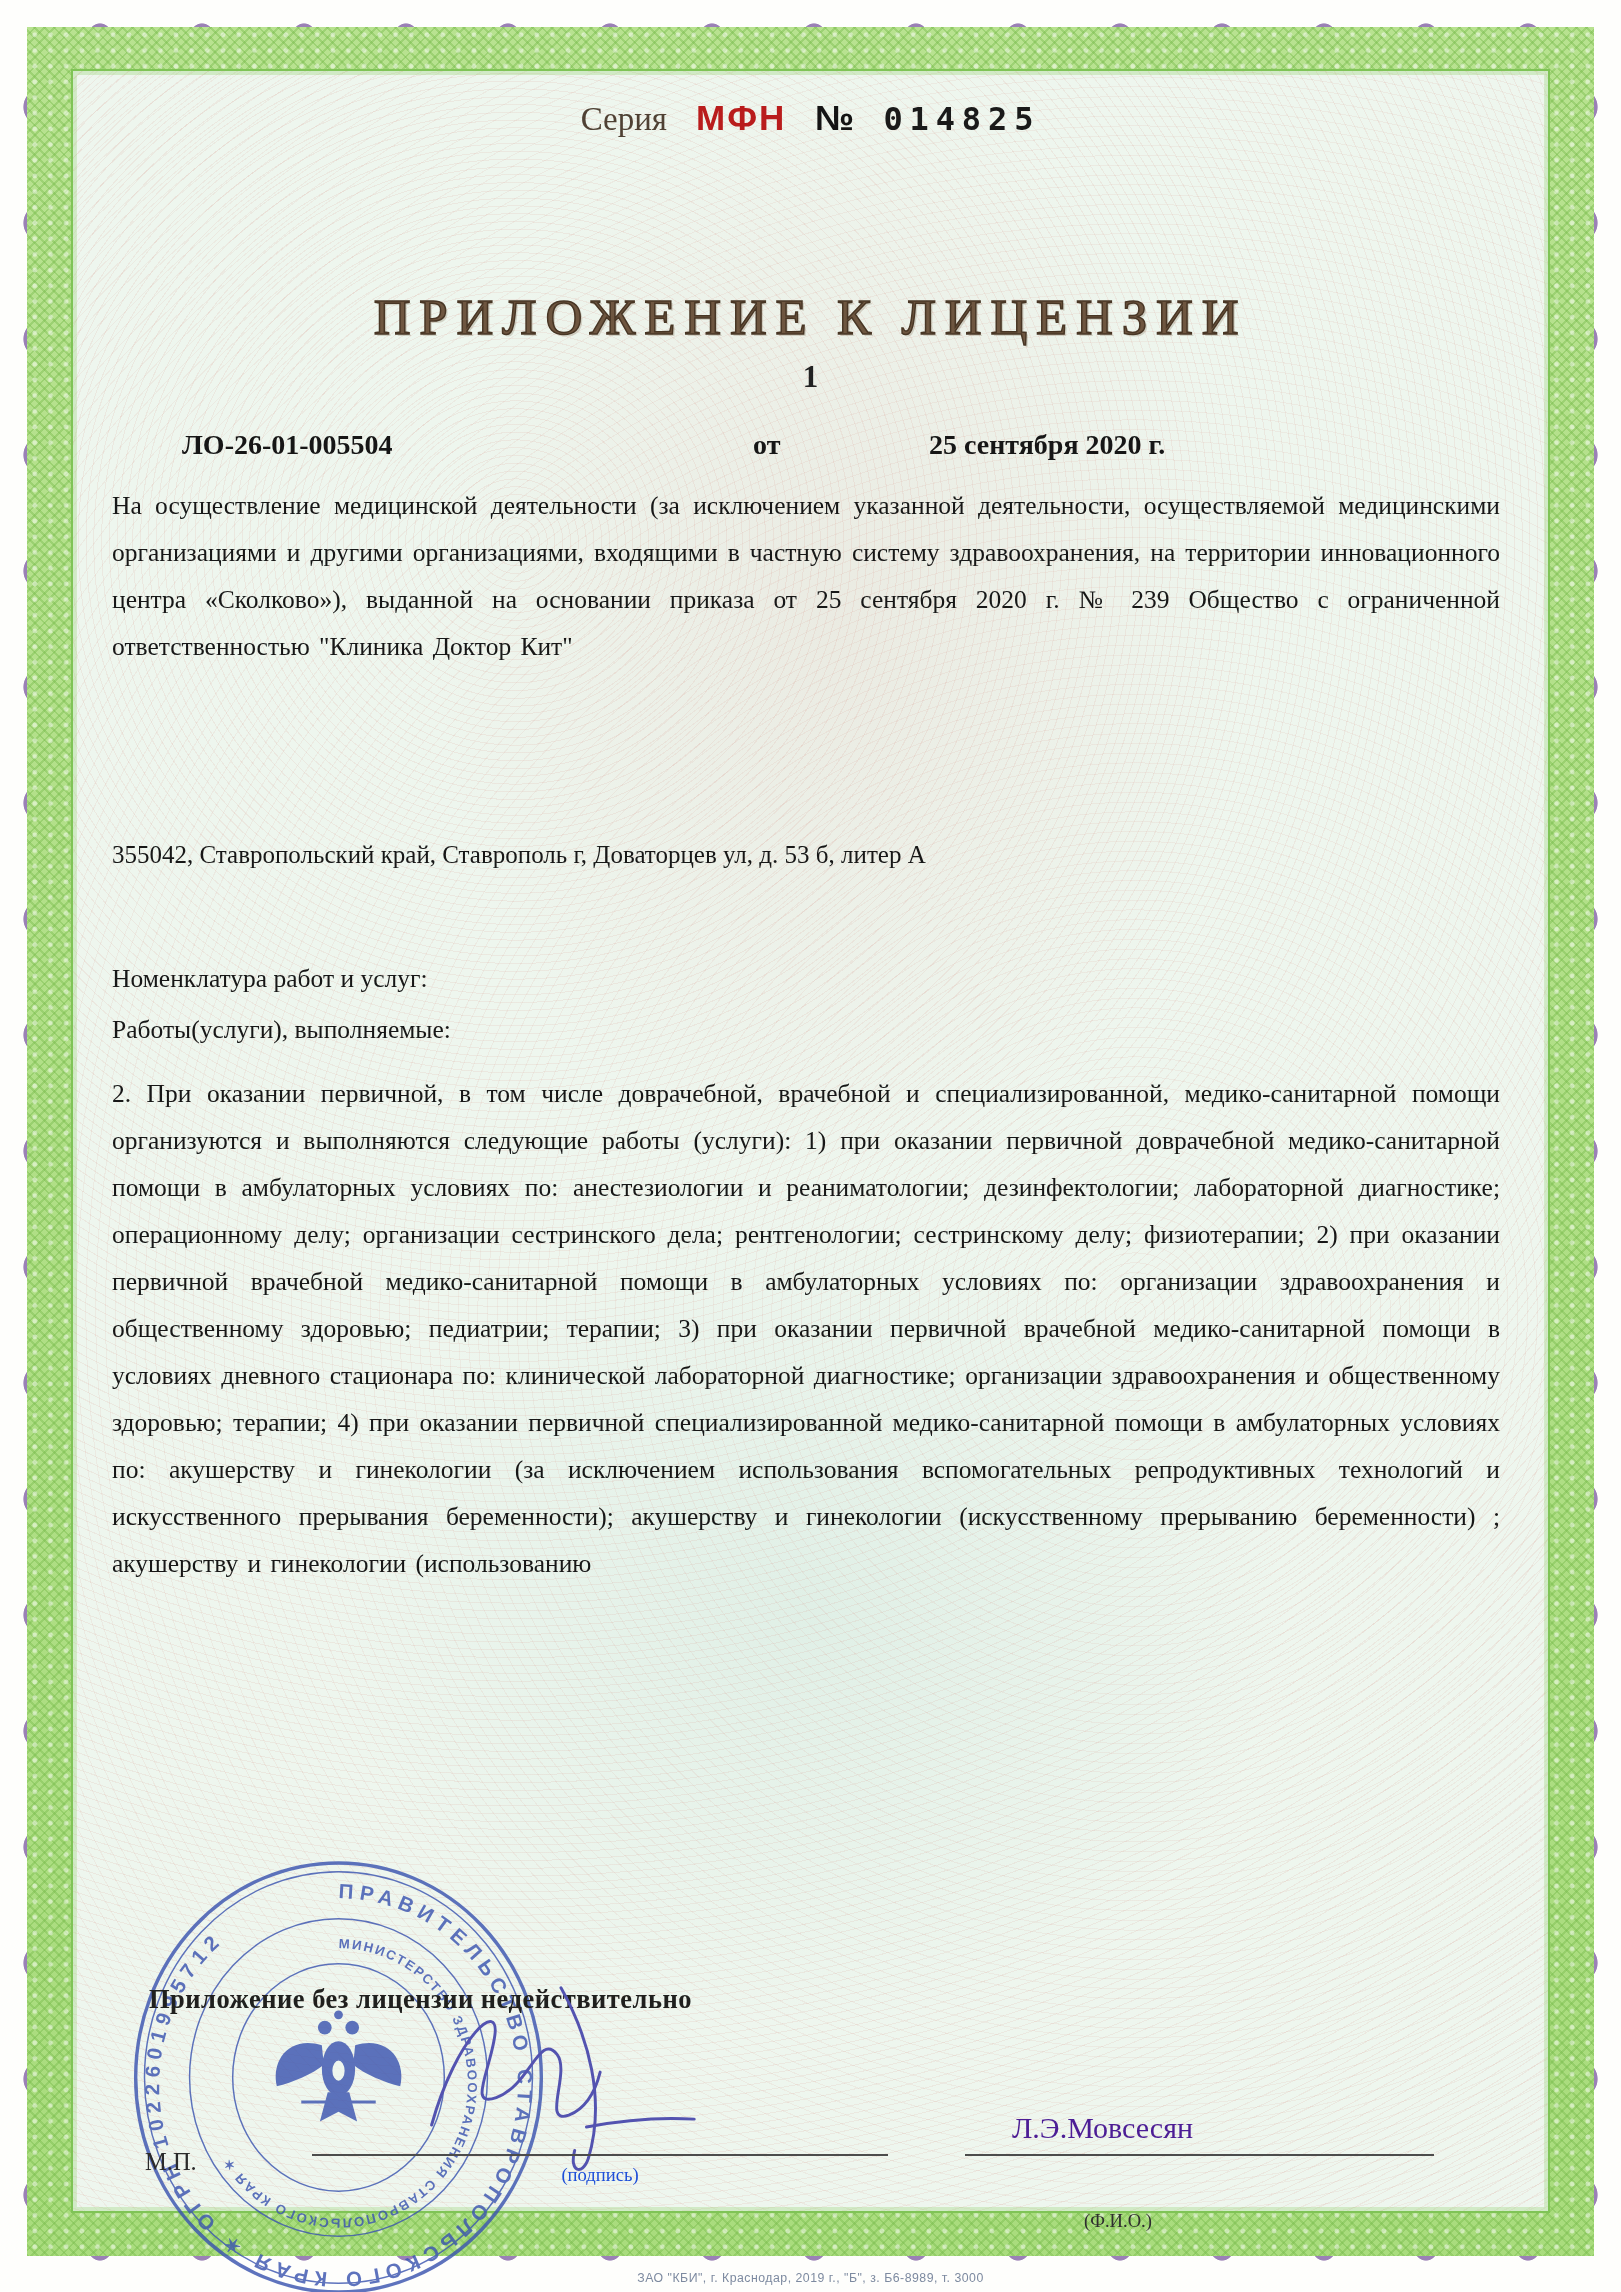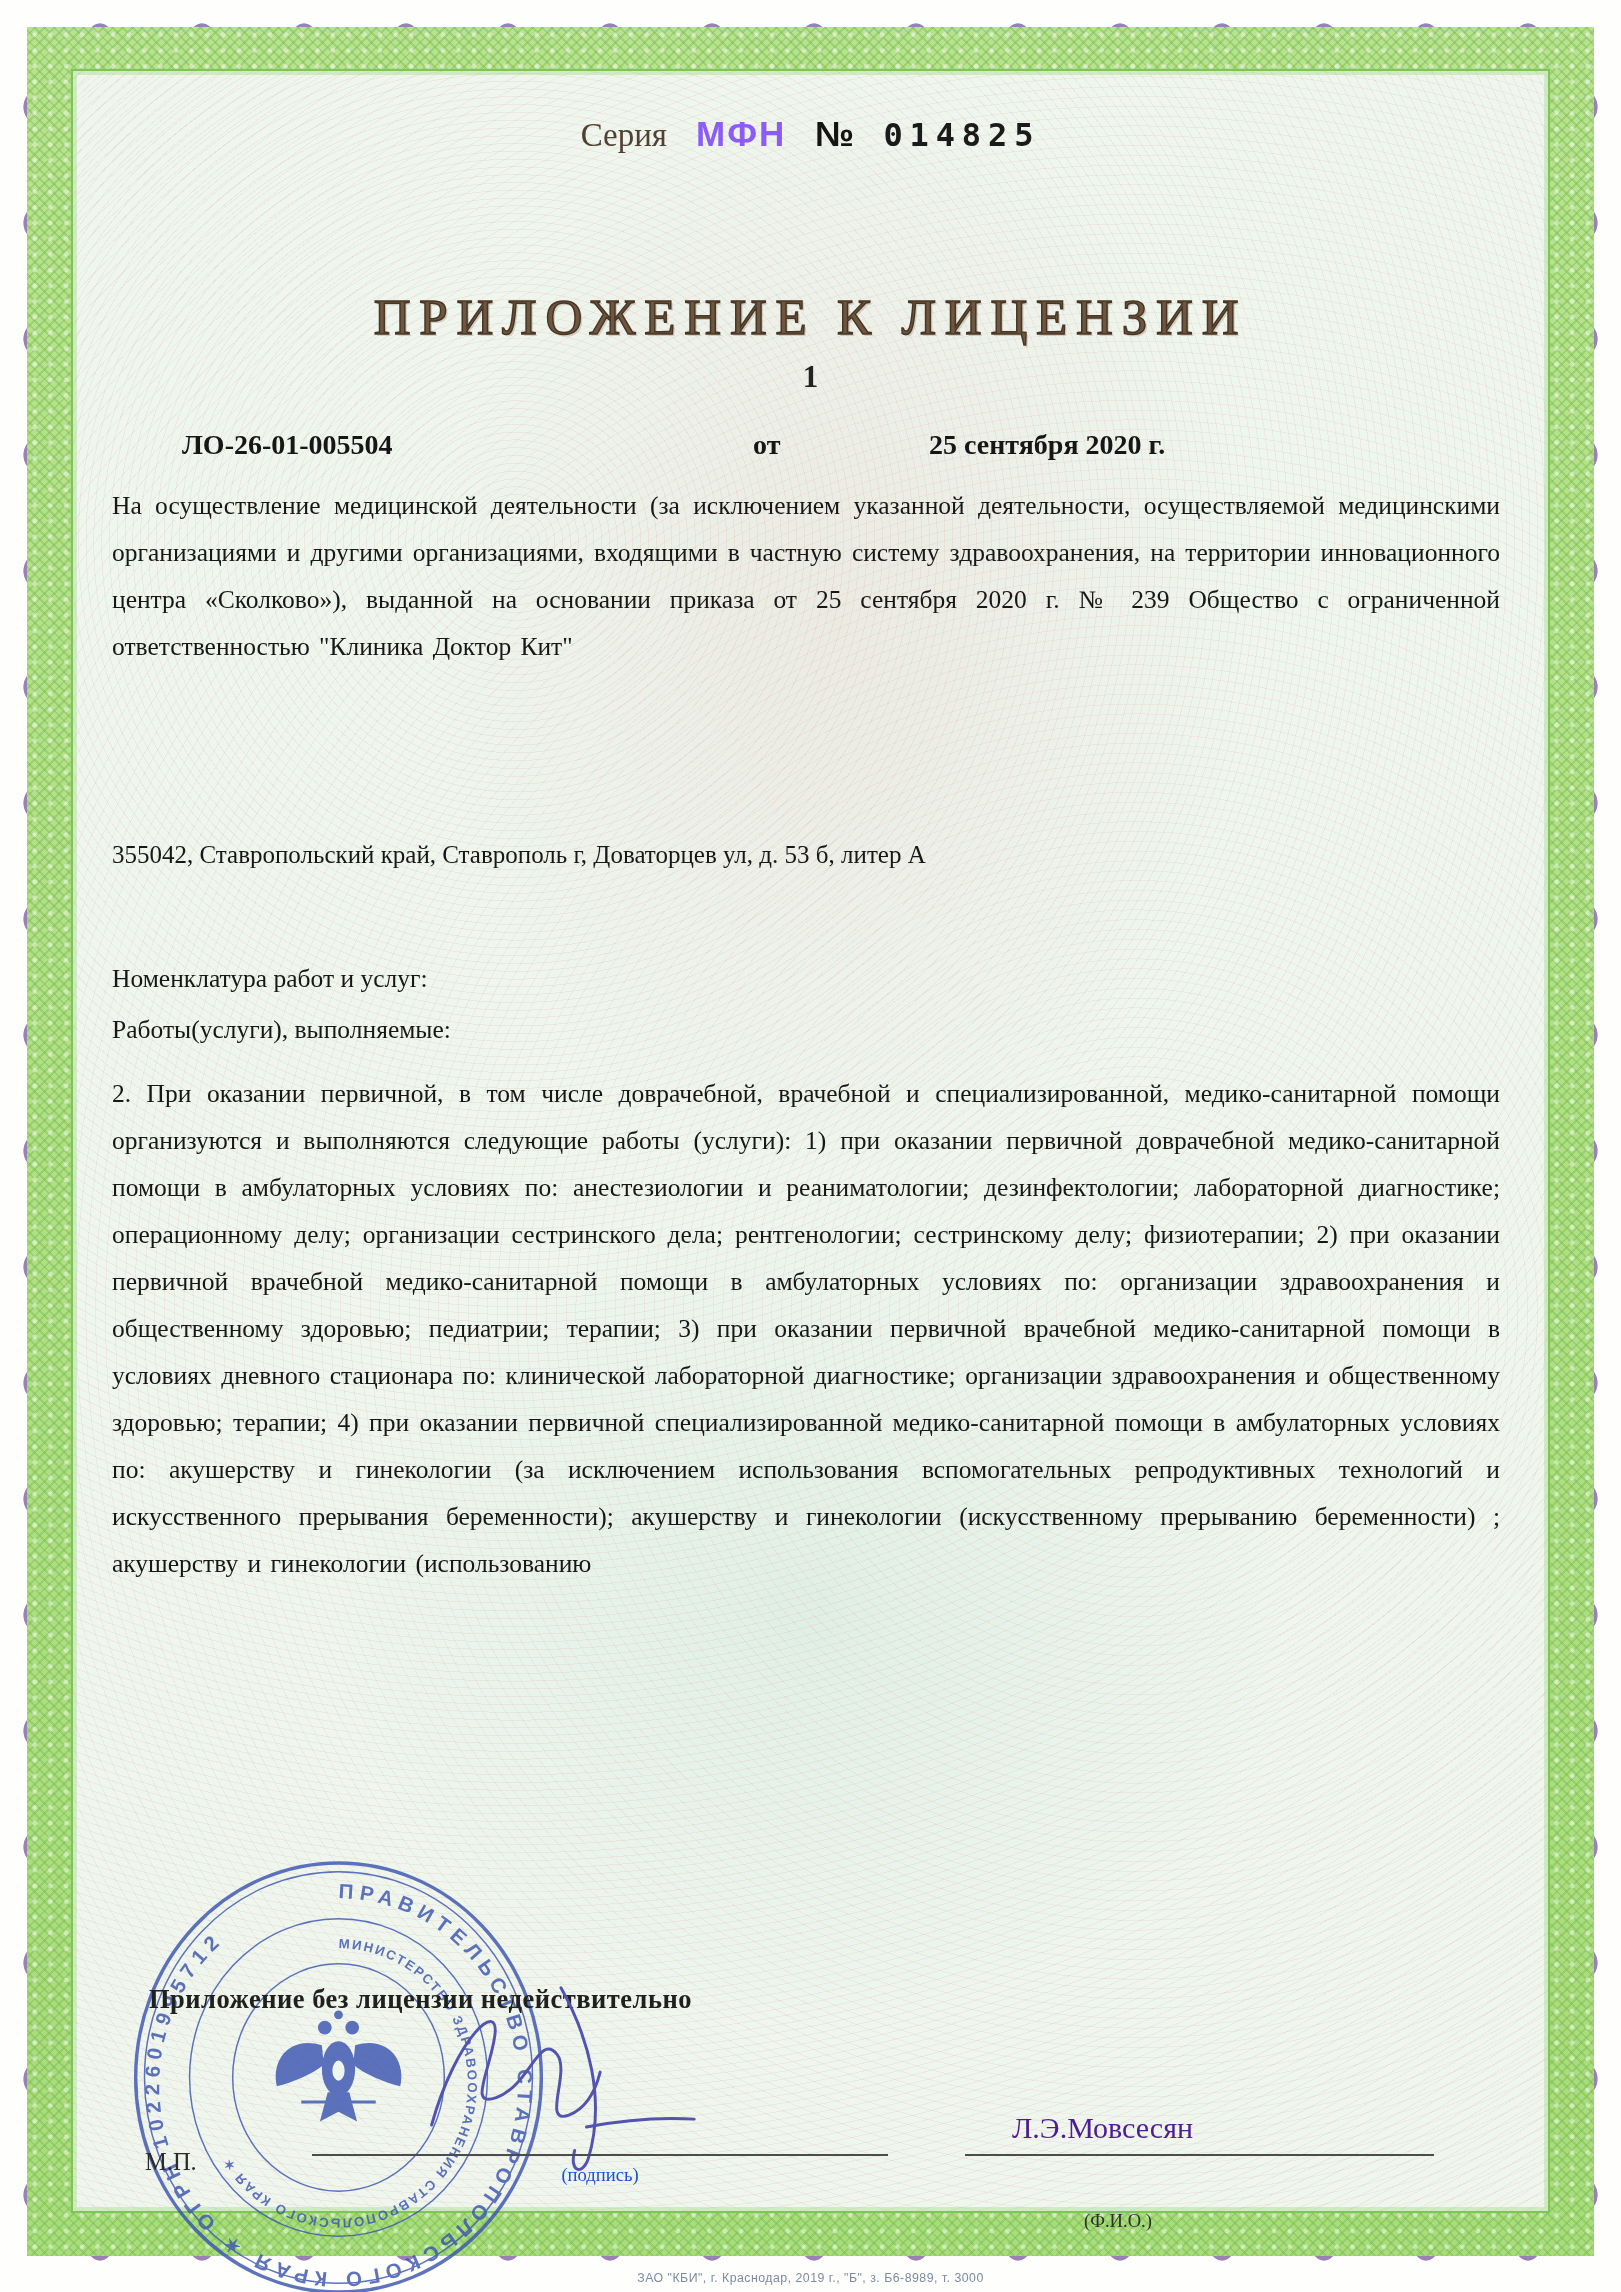--- a/index.html
+++ b/index.html
@@ -36,23 +36,23 @@
       repeating-radial-gradient(circle at 72% 58%, rgba(214,140,128,.11) 0 1px, rgba(214,140,128,0) 1px 9.8px),
       radial-gradient(ellipse 588px 784px at 52% 26%, rgba(205,135,120,.10), rgba(205,135,120,0) 70%),
       radial-gradient(ellipse 686px 588px at 50% 72%, rgba(150,205,190,.16), rgba(150,205,190,0) 70%);
     border:2px solid #7fc456;
     box-shadow:inset 0 0 0 3.9px rgba(136,203,96,.28);}
 
   
   .abs{position:absolute;z-index:4;}
   .center{left:0;right:0;text-align:center;}
 
-  .serial-row{top:98px;display:flex;justify-content:center;align-items:baseline;gap:29px;left:0;right:0;margin-top:16px;}
+  .serial-row{top:98px;display:flex;justify-content:center;align-items:baseline;gap:29px;left:0;right:0;}
   .serial-label{font-size:33px;color:#4f4134;}
-  .serial-series{font-family:"Liberation Sans",sans-serif;font-weight:700;font-size:35px;letter-spacing:2px;color:#8b5cf6;}
+  .serial-series{font-family:"Liberation Sans",sans-serif;font-weight:700;font-size:35px;letter-spacing:2px;color:#b91c1c;}
   .serial-no-sign{font-family:"Liberation Sans",sans-serif;font-weight:700;font-size:35px;color:#141414;}
   .serial-number{font-family:"DejaVu Sans Mono",monospace;font-weight:700;font-size:32px;letter-spacing:6.9px;color:#1a1a1a;}
 
   .ministry{top:173px;font-size:35px;line-height:49px;color:#45382b;letter-spacing:1px;}
 
   .doc-title{top:288px;font-size:51px;font-weight:400;letter-spacing:8.8px;color:#6e5640;
     -webkit-text-stroke:1.5px #483625;text-shadow:2px 2px 0 rgba(110,85,60,.22);}
 
   .page-number{top:359px;font-size:31px;font-weight:700;color:#222;}
 

